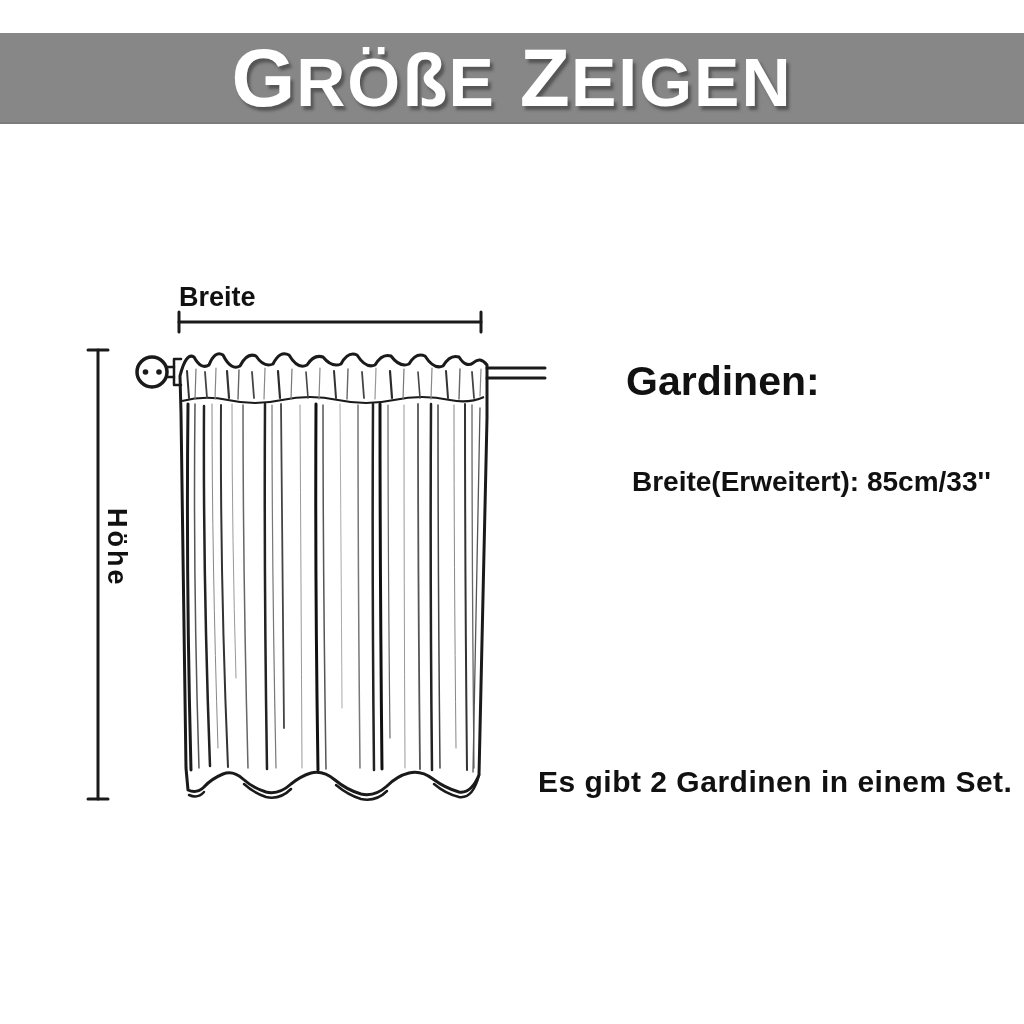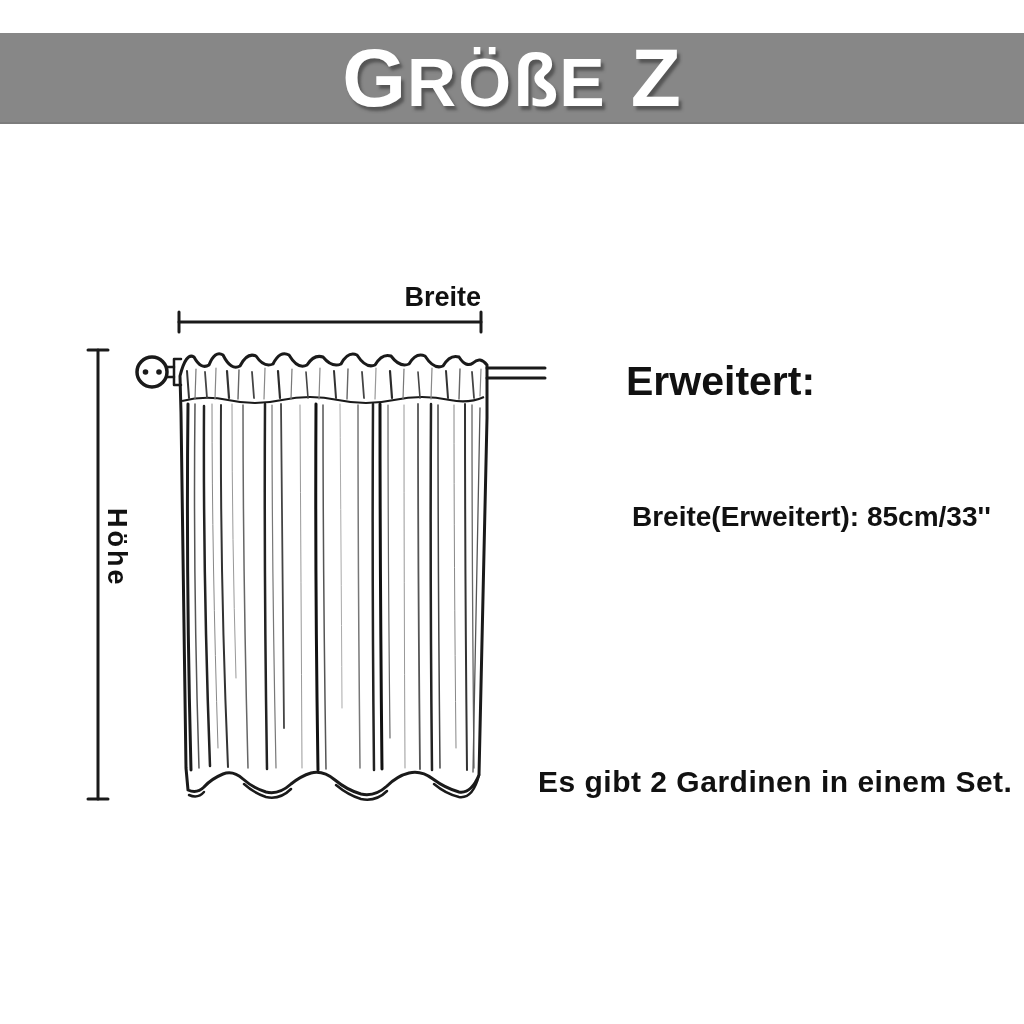--- a/index.html
+++ b/index.html
@@ -22,47 +22,47 @@
     text-shadow:3px 4px 3px rgba(45,45,45,.55);
     letter-spacing:1px;white-space:pre;
   }
   .title .run-large{font-size:82px;line-height:1;}
   .title .run-medium{font-size:74px;line-height:1;}
   .title .run-small{font-size:68px;line-height:1;letter-spacing:2px;}
   .title .gap{margin-left:24px;}
   
   .breite-label{
     position:absolute;left:179px;top:282px;width:302px;
-    text-align:right;font-size:27px;font-weight:bold;
+    text-align:left;font-size:27px;font-weight:bold;
   }
   .hoehe-label{
     position:absolute;left:101px;top:508px;
     writing-mode:vertical-rl;
     font-size:27px;font-weight:bold;letter-spacing:3px;
   }
   .illustration{position:absolute;left:60px;top:278px;width:520px;height:545px;}
   
   .dimension-heading{
     position:absolute;left:626px;top:358px;
     font-size:41px;font-weight:bold;
   }
   .spec-lines{
     position:absolute;left:632px;top:460px;
-    font-size:28px;font-weight:bold;line-height:43px;white-space:nowrap;margin-top:35px;
+    font-size:28px;font-weight:bold;line-height:43px;white-space:nowrap;
   }
   .set-note{
     position:absolute;left:538px;top:765px;
     font-size:30px;font-weight:bold;letter-spacing:.5px;white-space:nowrap;
   }
 </style>
 </head>
 <body style="--band: #878787; --title: #ffffff; --ink: #111111;">
 
 <div class="band">
-  <div class="title"><span class="run-large">G</span><span class="run-small">RÖ</span><span class="run-medium">ß</span><span class="run-small">E</span><span class="run-large gap">Z</span></div>
+  <div class="title"><span class="run-large">G</span><span class="run-small">RÖ</span><span class="run-medium">ß</span><span class="run-small">E</span><span class="run-large gap">Z</span><span class="run-small">EIGEN</span></div>
 </div>
 
 <svg class="illustration" viewBox="0 0 520 545" xmlns="http://www.w3.org/2000/svg" aria-hidden="true">
 
   <g stroke="#1a1a1a" stroke-width="3" stroke-linecap="round">
     <line x1="119" y1="44" x2="421" y2="44"></line>
     <line x1="119" y1="34" x2="119" y2="54"></line>
     <line x1="421" y1="34" x2="421" y2="54"></line>
   </g>
   <g stroke="#1a1a1a" stroke-width="3" stroke-linecap="round">
@@ -154,18 +154,18 @@
     <circle cx="99" cy="94" r="2.8" fill="#1a1a1a" stroke="none"></circle>
     <path d="M107 89 H114 M107 99 H114" stroke-width="2.5"></path>
     <path d="M114 81 V107 M114 81 H121 M114 107 H121" stroke-width="2.5"></path>
     <path d="M427 90 H485 M427 100 H485" stroke-width="3"></path>
   </g>
 </svg>
 
 <div class="breite-label">Breite</div>
 <div class="hoehe-label">Höhe</div>
 
-<div class="dimension-heading">Erweitert:</div>
+<div class="dimension-heading">Gardinen:</div>
 <div class="spec-lines">
   <div>Breite(Erweitert): 85cm/33''</div>
 </div>
 
 <div class="set-note">Es gibt 2 Gardinen in einem Set.</div>
 
 </body></html>

